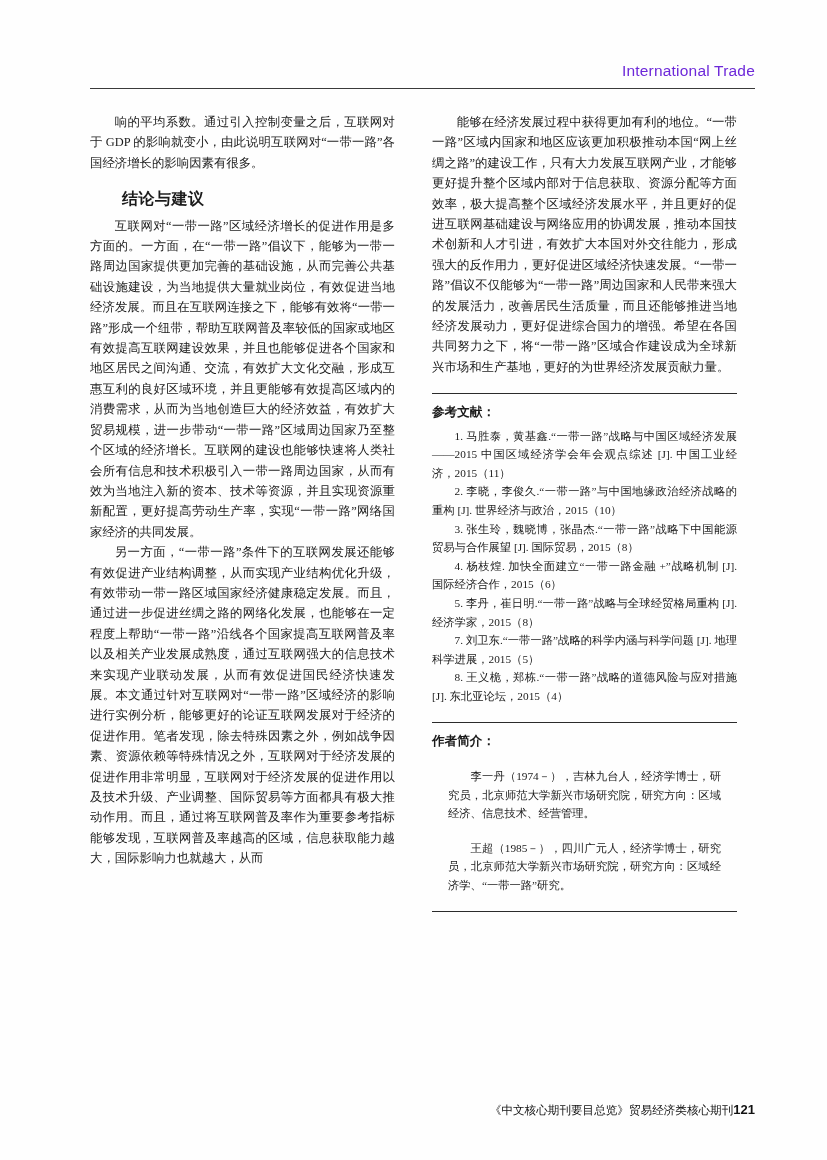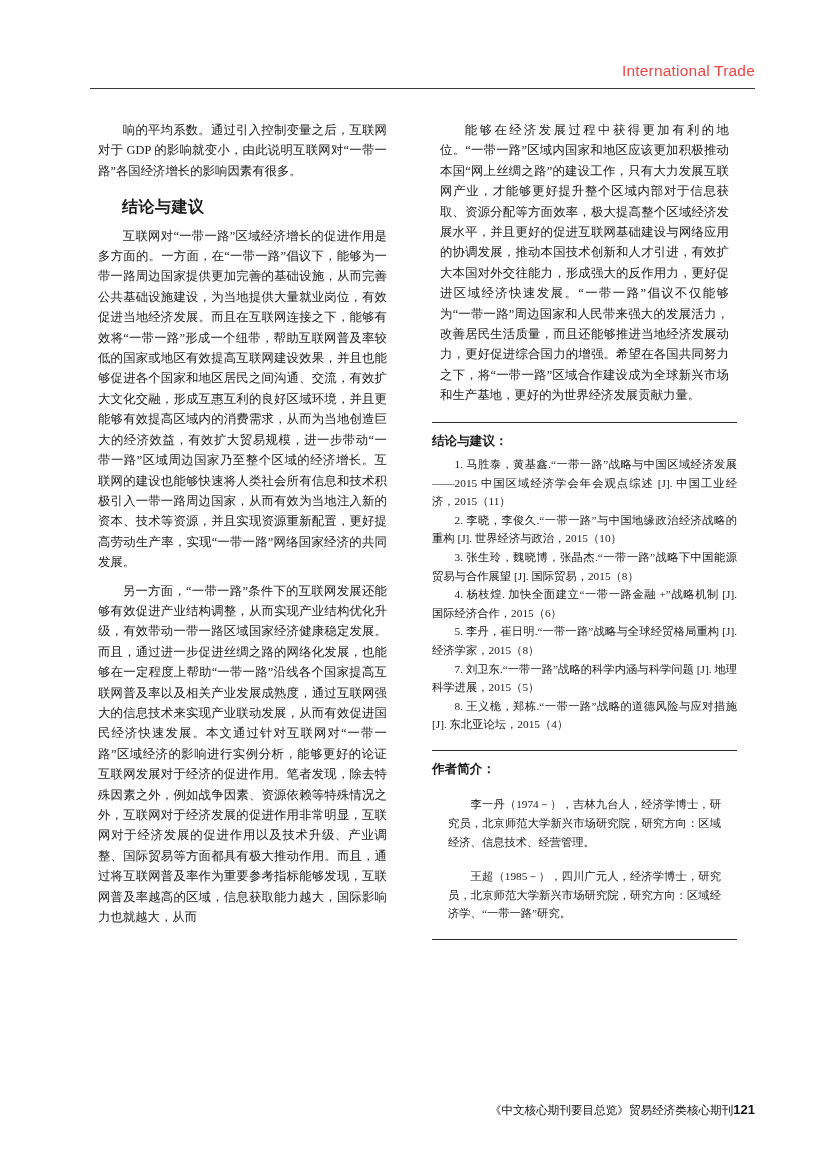--- a/index.html
+++ b/index.html
@@ -28,21 +28,21 @@
     right: 72px;
     height: 34px;
   }
   .header-title {
     position: absolute;
     right: 0;
     top: 0;
     font-family: "Liberation Sans", sans-serif;
     font-size: 15.5px;
     letter-spacing: 0.2px;
-    color: #ef4444;
+    color: #6d28d9;
   }
   .header-rule {
     position: absolute;
     left: 0;
     right: 0;
     top: 26px;
     border-top: 1.1px solid #3a3a3a;
   }
   
   .col {
@@ -51,21 +51,21 @@
     width: 305px;
     font-size: 12.4px;
     line-height: 20.4px;
     text-align: justify;
     text-justify: inter-ideograph;
   }
   .col-left { left: 90px; }
   .col-right { left: 432px; }
 
   p {
-    margin: 8px;
+    margin: 0;
     text-indent: 2em;
   }
   .sec-head {
     margin: 16px 0 6px 0;
     text-indent: 2em;
     font-family: "Liberation Sans", sans-serif;
     font-weight: bold;
     font-size: 16px;
     letter-spacing: 0.5px;
   }
@@ -140,21 +140,21 @@
     <h2 class="sec-head">结论与建议</h2>
     <p>互联网对“一带一路”区域经济增长的促进作用是多方面的。一方面，在“一带一路”倡议下，能够为一带一路周边国家提供更加完善的基础设施，从而完善公共基础设施建设，为当地提供大量就业岗位，有效促进当地经济发展。而且在互联网连接之下，能够有效将“一带一路”形成一个纽带，帮助互联网普及率较低的国家或地区有效提高互联网建设效果，并且也能够促进各个国家和地区居民之间沟通、交流，有效扩大文化交融，形成互惠互利的良好区域环境，并且更能够有效提高区域内的消费需求，从而为当地创造巨大的经济效益，有效扩大贸易规模，进一步带动“一带一路”区域周边国家乃至整个区域的经济增长。互联网的建设也能够快速将人类社会所有信息和技术积极引入一带一路周边国家，从而有效为当地注入新的资本、技术等资源，并且实现资源重新配置，更好提高劳动生产率，实现“一带一路”网络国家经济的共同发展。</p>
     <p>另一方面，“一带一路”条件下的互联网发展还能够有效促进产业结构调整，从而实现产业结构优化升级，有效带动一带一路区域国家经济健康稳定发展。而且，通过进一步促进丝绸之路的网络化发展，也能够在一定程度上帮助“一带一路”沿线各个国家提高互联网普及率以及相关产业发展成熟度，通过互联网强大的信息技术来实现产业联动发展，从而有效促进国民经济快速发展。本文通过针对互联网对“一带一路”区域经济的影响进行实例分析，能够更好的论证互联网发展对于经济的促进作用。笔者发现，除去特殊因素之外，例如战争因素、资源依赖等特殊情况之外，互联网对于经济发展的促进作用非常明显，互联网对于经济发展的促进作用以及技术升级、产业调整、国际贸易等方面都具有极大推动作用。而且，通过将互联网普及率作为重要参考指标能够发现，互联网普及率越高的区域，信息获取能力越大，国际影响力也就越大，从而</p>
   </div>
 
   <div class="col col-right">
     <p>能够在经济发展过程中获得更加有利的地位。“一带一路”区域内国家和地区应该更加积极推动本国“网上丝绸之路”的建设工作，只有大力发展互联网产业，才能够更好提升整个区域内部对于信息获取、资源分配等方面效率，极大提高整个区域经济发展水平，并且更好的促进互联网基础建设与网络应用的协调发展，推动本国技术创新和人才引进，有效扩大本国对外交往能力，形成强大的反作用力，更好促进区域经济快速发展。“一带一路”倡议不仅能够为“一带一路”周边国家和人民带来强大的发展活力，改善居民生活质量，而且还能够推进当地经济发展动力，更好促进综合国力的增强。希望在各国共同努力之下，将“一带一路”区域合作建设成为全球新兴市场和生产基地，更好的为世界经济发展贡献力量。</p>
 
     <div class="box">
       <div class="box-rule-top"></div>
-      <div class="box-title">结论与建议：</div>
+      <div class="box-title">参考文献：</div>
       <ul class="ref-list">
         <li>1. 马胜泰，黄基鑫.“一带一路”战略与中国区域经济发展——2015 中国区域经济学会年会观点综述 [J]. 中国工业经济，2015（11）</li>
         <li>2. 李晓，李俊久.“一带一路”与中国地缘政治经济战略的重构 [J]. 世界经济与政治，2015（10）</li>
         <li>3. 张生玲，魏晓博，张晶杰.“一带一路”战略下中国能源贸易与合作展望 [J]. 国际贸易，2015（8）</li>
         <li>4. 杨枝煌. 加快全面建立“一带一路金融 +”战略机制 [J]. 国际经济合作，2015（6）</li>
         <li>5. 李丹，崔日明.“一带一路”战略与全球经贸格局重构 [J]. 经济学家，2015（8）</li>
         <li>7. 刘卫东.“一带一路”战略的科学内涵与科学问题 [J]. 地理科学进展，2015（5）</li>
         <li>8. 王义桅，郑栋.“一带一路”战略的道德风险与应对措施 [J]. 东北亚论坛，2015（4）</li>
       </ul>
     </div>

